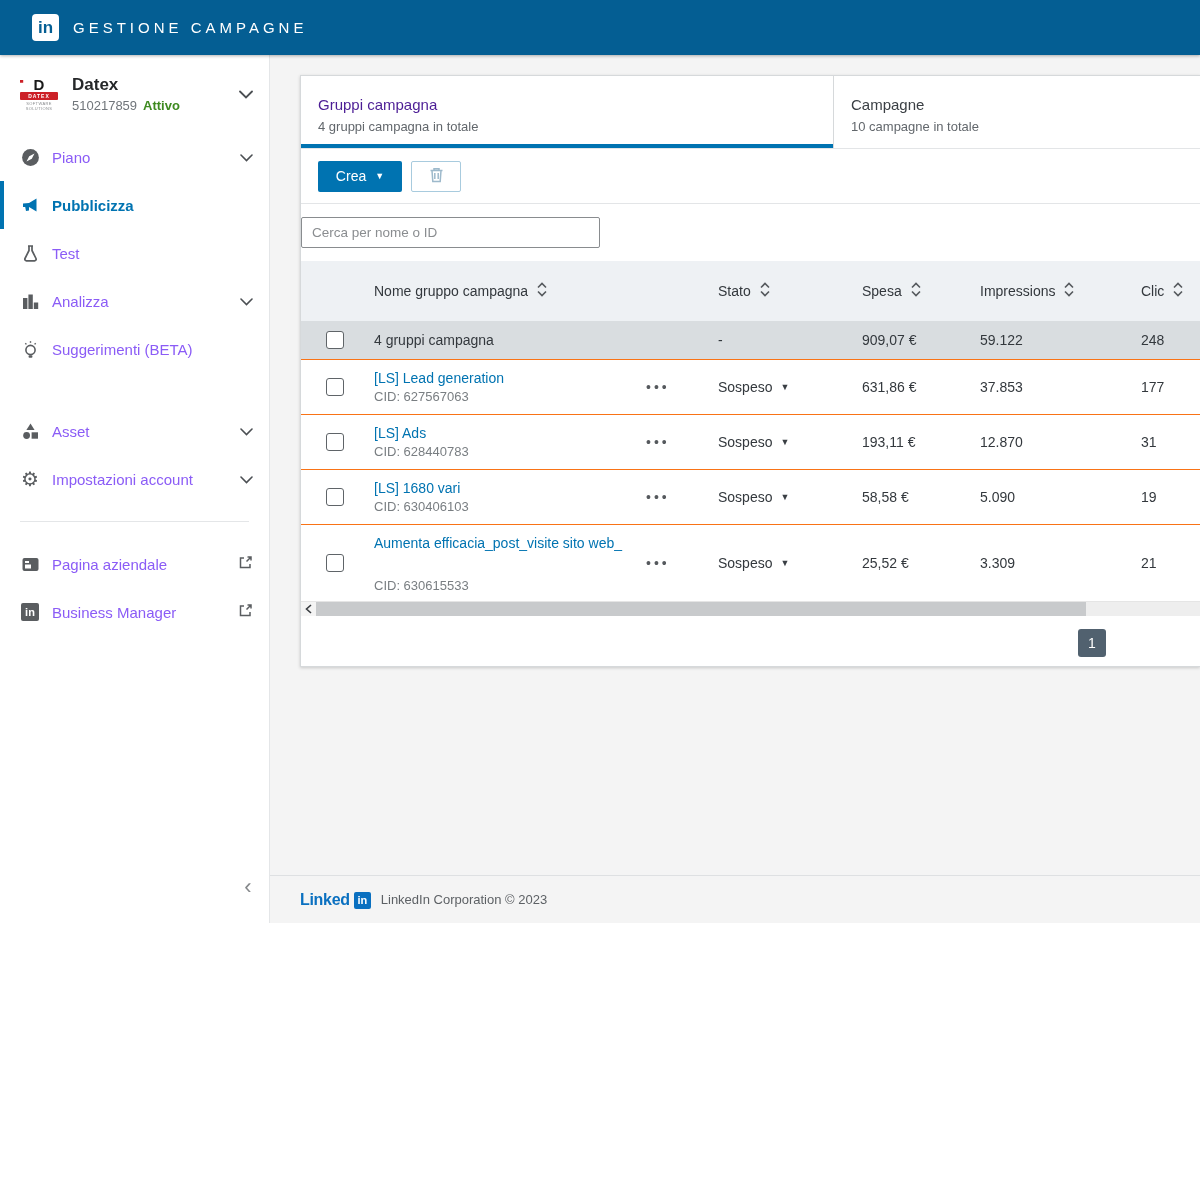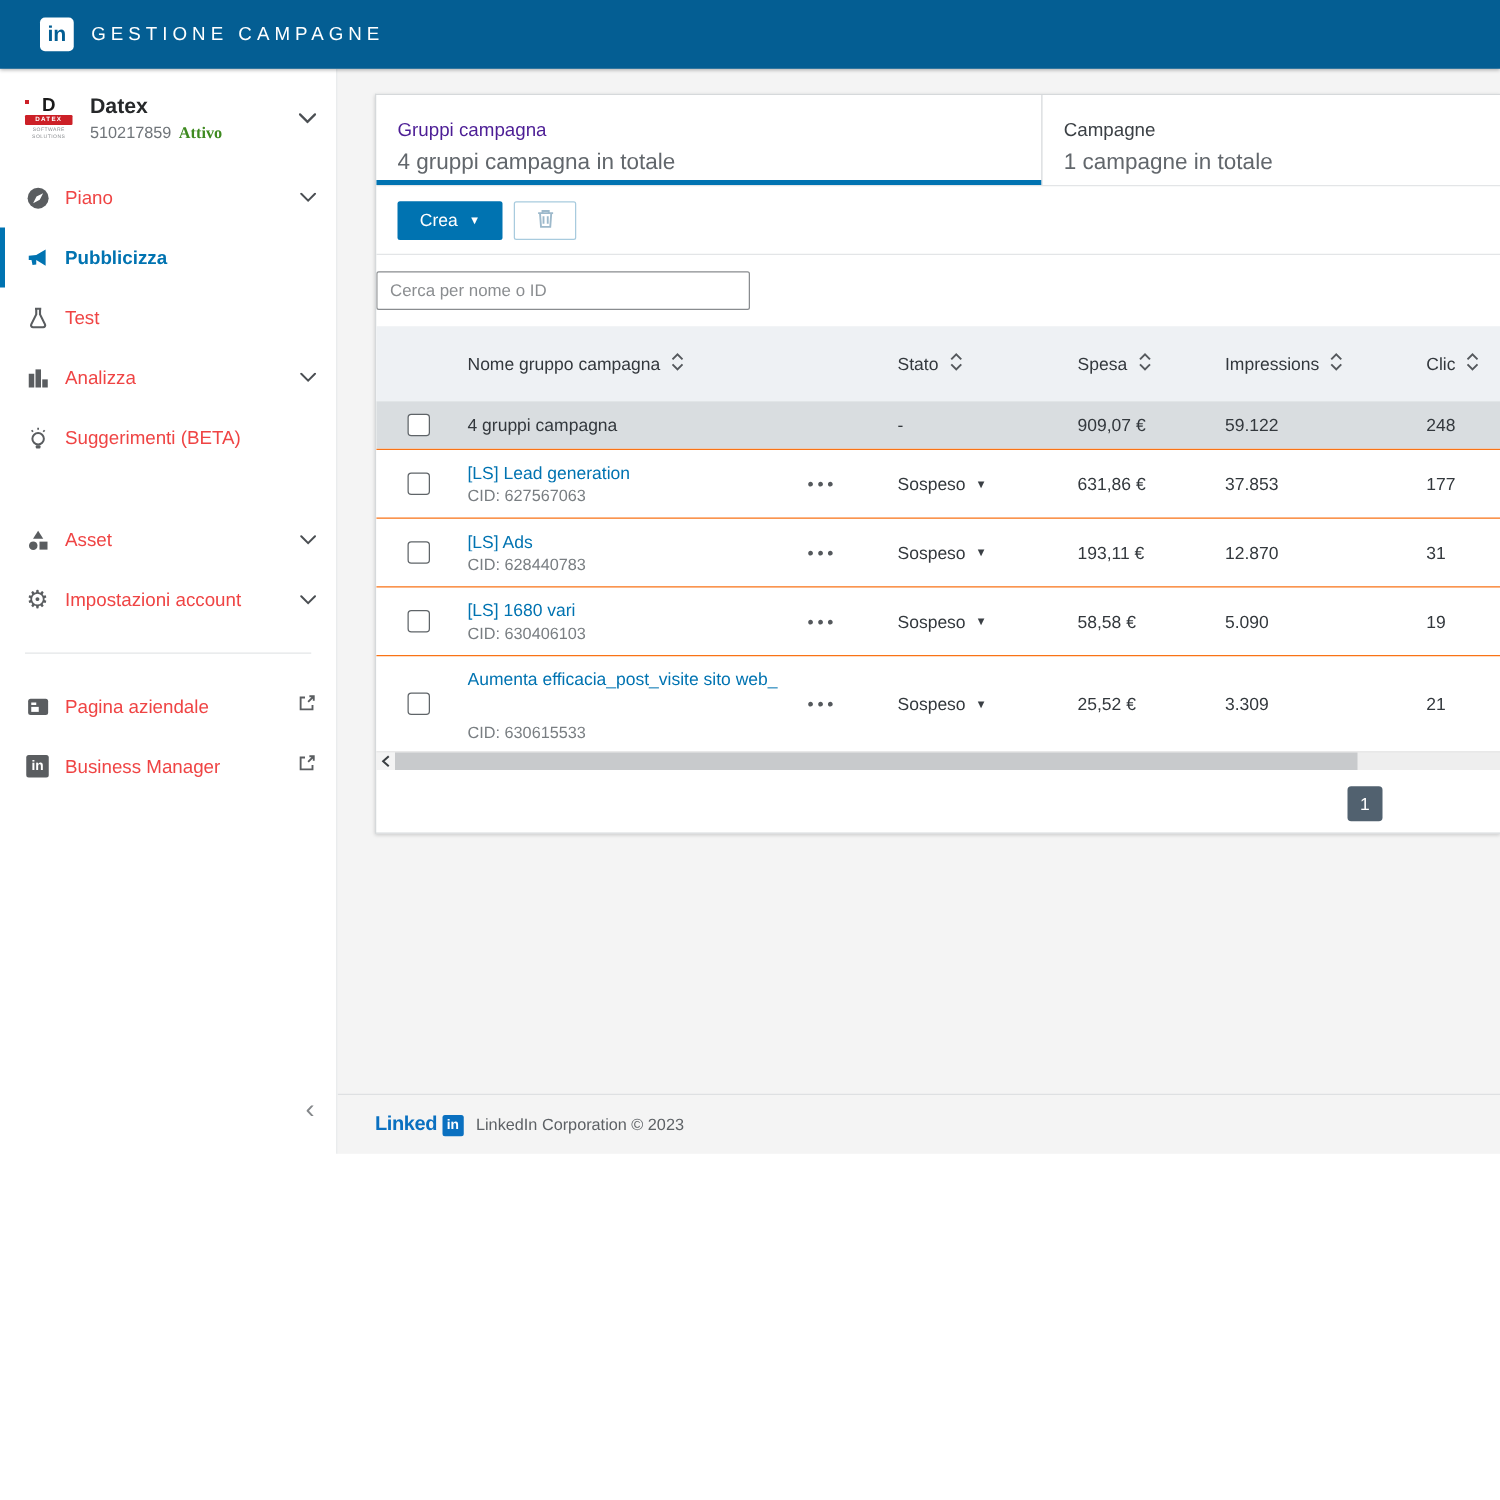--- a/index.html
+++ b/index.html
@@ -23,27 +23,27 @@
   .datex-d::before{content:"";position:absolute;left:0px;top:2px;width:8px;height:8px;
       background:
         linear-gradient(#cc2027,#cc2027);
       clip-path:polygon(0 0,40% 0,40% 40%,0 40%);}
   .datex-bar{background:#cc2027;color:#fff;font-size:5px;font-weight:bold;letter-spacing:1px;
              padding:1px 0;margin-top:1px;border-radius:1px;}
   .datex-sub{font-size:4px;color:#8a8d90;letter-spacing:.4px;margin-top:1px;line-height:5px;}
   .account-meta{flex:1;min-width:0;}
   .account-name{font-size:17px;font-weight:600;color:#26282a;}
   .account-sub{font-size:13px;color:#70757a;margin-top:3px;}
-  .account-status{color:#3e8a20;font-weight:600;margin-left:6px;font-family:Liberation Serif, serif;}
+  .account-status{color:#3e8a20;font-weight:600;margin-left:6px;}
   .chev{flex-shrink:0;margin-left:6px;}
 
   .nav{margin-top:2px;}
   .nav-item{position:relative;display:flex;align-items:center;height:48px;padding:0 16px 0 20px;cursor:pointer;}
   .nav-item .icon{width:20px;height:20px;margin-right:12px;display:flex;align-items:center;justify-content:center;flex-shrink:0;}
-  .nav-label{font-size:15px;color:#ef4444;flex:1;}
+  .nav-label{font-size:15px;color:#8b5cf6;flex:1;}
   .nav-item.active .nav-label{color:#0073b1;font-weight:600;}
   .nav-item.active::before{content:"";position:absolute;left:0;top:0;width:4px;height:48px;background:#0073b1;}
   .nav-gap{height:34px;}
   .side-divider{height:1px;background:#e4e6e8;margin:18px 20px 18px 20px;}
   .gear-glyph{font-size:20px;color:#5a5d60;line-height:18px;}
   .in-sq{width:18px;height:18px;background:#5a5d60;border-radius:2px;color:#fff;font-weight:bold;
          font-size:11px;display:flex;align-items:center;justify-content:center;}
   .collapse-btn{position:absolute;left:236px;top:820px;font-size:22px;color:#85888b;cursor:pointer;
                 width:24px;height:24px;display:flex;align-items:center;justify-content:center;}
 
@@ -52,21 +52,21 @@
   .card{position:absolute;left:30px;top:20px;width:900px;height:592px;background:#fff;
         border:1px solid #d6d9db;border-right:none;box-shadow:0 1px 3px rgba(0,0,0,.18);
         overflow:hidden;box-sizing:border-box;}
 
   .tabs{display:flex;height:72px;}
   .tab{box-sizing:border-box;padding:20px 0 0 17px;cursor:pointer;position:relative;}
   .tab1{width:533px;border-right:1px solid #d6d9db;}
   .tab2{flex:1;}
   .tab-title{font-size:15px;color:#3b4045;}
   .tab.active .tab-title{color:#4c1d95;}
-  .tab-sub{font-size:18px;color:#62676c;margin-top:6px;}
+  .tab-sub{font-size:13px;color:#62676c;margin-top:6px;}
   .tab.active::after{content:"";position:absolute;left:0;bottom:0;height:4px;width:100%;background:#0073b1;}
 
   .toolbar{height:55px;border-top:1px solid #e3e5e7;display:flex;align-items:center;padding-left:17px;box-sizing:border-box;gap:9px;}
   .btn-crea{height:31px;min-width:84px;background:#0073b1;color:#fff;border:none;border-radius:2px;
             font-size:14px;font-family:inherit;display:flex;align-items:center;justify-content:center;gap:9px;cursor:pointer;}
   .btn-crea .tri{font-size:9px;}
   .btn-trash{height:31px;width:50px;background:#fff;border:1px solid #a8cbde;border-radius:2px;
              display:flex;align-items:center;justify-content:center;cursor:pointer;}
 
   .searchrow{height:58px;border-top:1px solid #e3e5e7;display:flex;align-items:center;box-sizing:border-box;}
@@ -283,21 +283,21 @@
 
     <div class="card">
 
       <div class="tabs">
         <div class="tab tab1 active">
           <div class="tab-title">Gruppi campagna</div>
           <div class="tab-sub">4 gruppi campagna in totale</div>
         </div>
         <div class="tab tab2">
           <div class="tab-title">Campagne</div>
-          <div class="tab-sub">1 campagne in totale</div>
+          <div class="tab-sub">10 campagne in totale</div>
         </div>
       </div>
 
       <div class="toolbar">
         <button class="btn-crea">
           <span>Crea</span>
           <span class="tri">▼</span>
         </button>
         <button class="btn-trash">
           <span>

